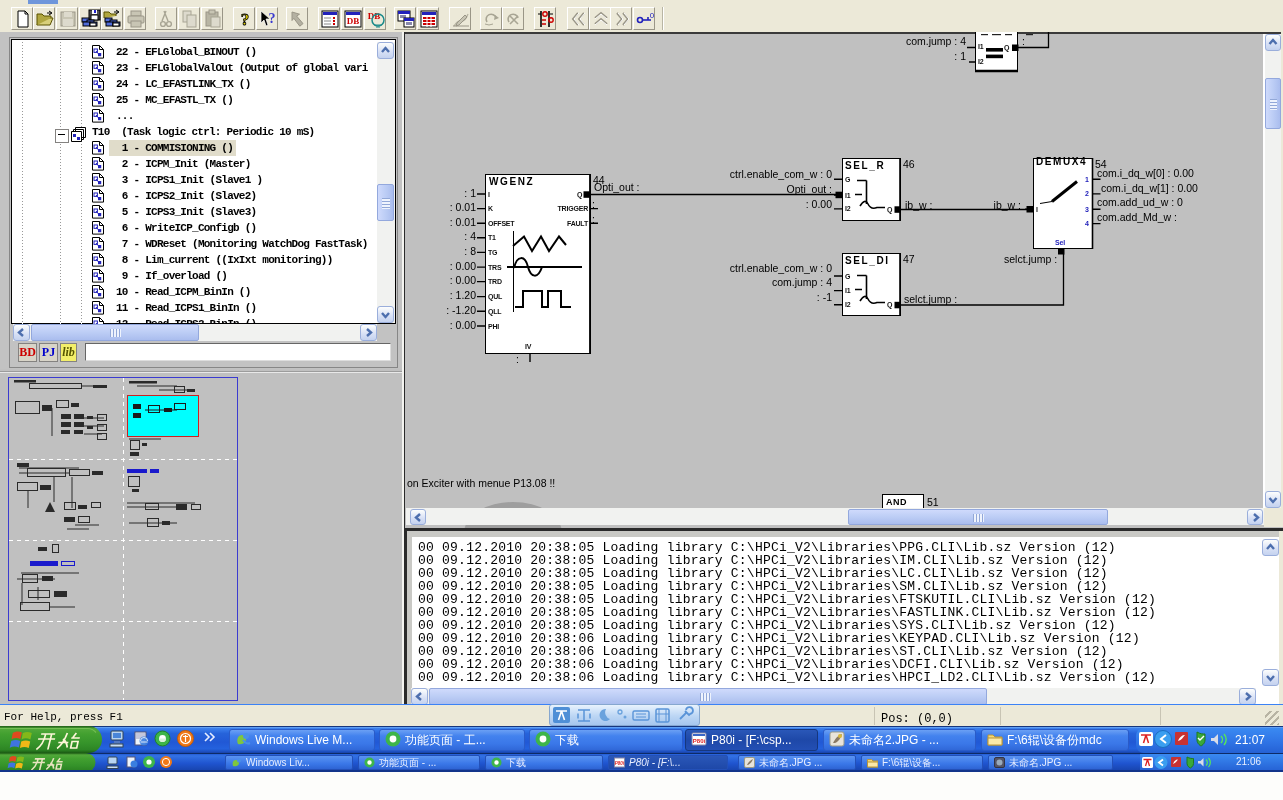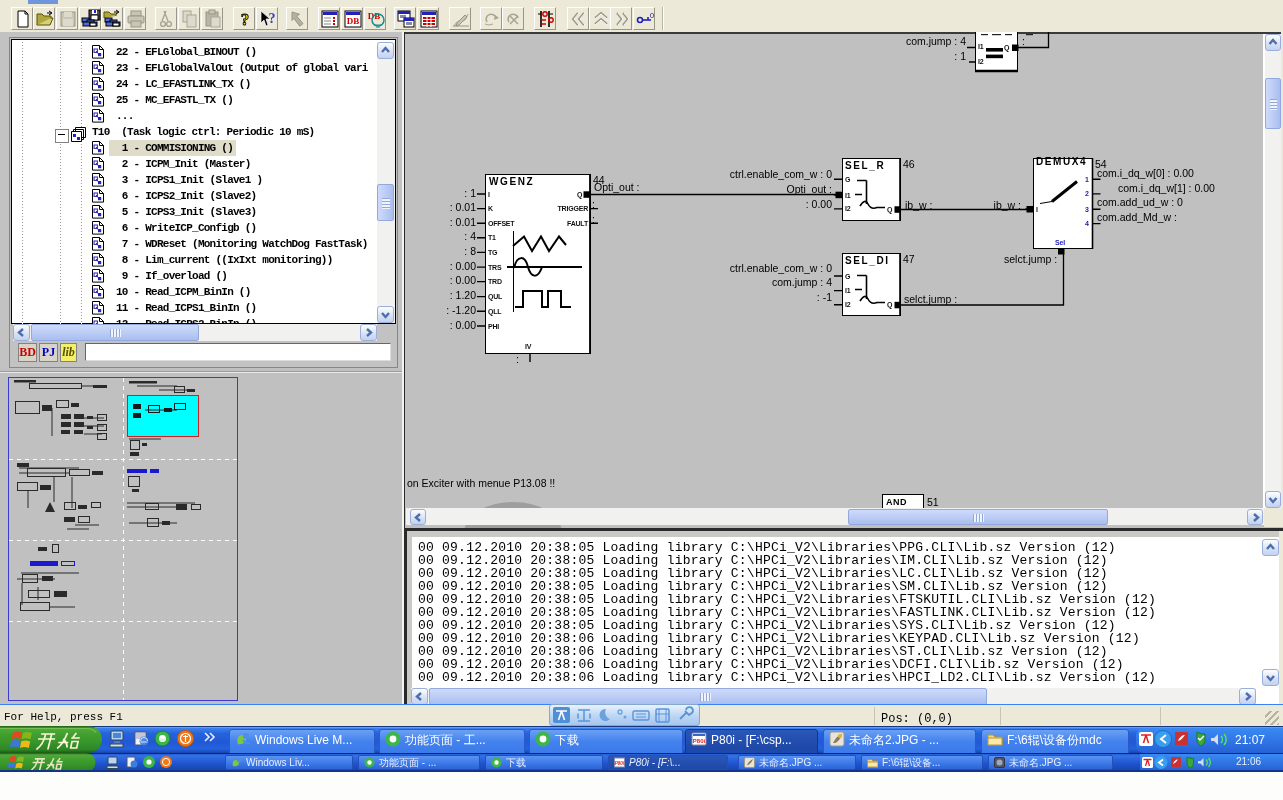--- a/index.html
+++ b/index.html
@@ -53,21 +53,21 @@
   letter-spacing:0.22px;line-height:13px;white-space:pre;color:#000;}
 
 #statusbar{left:0;top:704px;width:1283px;height:22px;background:#ece9d8;border-top:1px solid #3b82f6;
   font-family:"Liberation Mono",monospace;font-size:11px;color:#000;}
 
 #taskbar1{left:0;top:726px;width:1283px;height:27px;
   background:linear-gradient(180deg,#255be0 0%,#3c80ee 9%,#2663da 28%,#2158d5 60%,#2462de 84%,#1d4fc0 95%,#1941a5 100%);}
 #taskbar2{left:0;top:753px;width:1283px;height:19px;
   background:linear-gradient(180deg,#1c50cf 0%,#3372e4 15%,#1f54cf 55%,#1845b0 90%,#0f357f 100%);}
 #bottomwhite{left:0;top:772px;width:1283px;height:28px;background:#fdfdfb;}
-.task{position:absolute;top:3px;height:40px;border-radius:3px;box-sizing:border-box;
+.task{position:absolute;top:3px;height:22px;border-radius:3px;box-sizing:border-box;
   background:linear-gradient(180deg,#6ba0f4,#4382ee 30%,#3a77e8 70%,#3068d8);
   border:1px solid #2a5bc8;color:#fff;font-size:12px;line-height:20px;white-space:nowrap;overflow:hidden;}
 .task2{position:absolute;top:2px;height:15px;border-radius:2px;box-sizing:border-box;
   background:linear-gradient(180deg,#5b94f2,#3a77e8 60%,#2e64d4);
   border:1px solid #2350b8;color:#e8eeff;font-size:10px;line-height:13px;white-space:nowrap;overflow:hidden;}
 .ticon{display:inline-block;vertical-align:-3px;margin:0 4px 0 5px;}
 </style></head>
 <body>
 <div class="abs" id="topstrip">
     <div class="abs" style="left:28px;top:0;width:30px;height:4px;background:#6f96db;"></div>
@@ -688,21 +688,21 @@
 <div class="pin" style="left:440px;top:240.7px;">G</div>
 <div class="pin" style="left:440px;top:255.3px;">I1</div>
 <div class="pin" style="left:440px;top:269.4px;">I2</div>
 <div class="pin" style="left:482px;top:269.4px;">Q</div>
 <div class="lbl" style="left:499px;top:262px;">selct.jump :</div>
 <div class="bhdr" style="left:631px;top:125px;">DEMUX4</div>
 <div class="lbl" style="left:690px;top:127px;">54</div>
 <div class="lblr" style="left:496px;top:168px;width:120px;">ib_w :</div>
 <div class="pin" style="left:631px;top:173.5px;">I</div>
 <div class="lbl" style="left:692px;top:135.5px;">com.i_dq_w[0] : 0.00</div>
-<div class="lbl" style="left:713px;top:150.5px;">com.i_dq_w[1] : 0.00</div>
+<div class="lbl" style="left:696px;top:150.5px;">com.i_dq_w[1] : 0.00</div>
 <div class="lbl" style="left:692px;top:165px;">com.add_ud_w : 0</div>
 <div class="lbl" style="left:692px;top:179.5px;">com.add_Md_w :</div>
 <div class="pin" style="left:680px;top:143.5px;color:#2222bb;">1</div>
 <div class="pin" style="left:680px;top:158.2px;color:#2222bb;">2</div>
 <div class="pin" style="left:680px;top:173.5px;color:#2222bb;">3</div>
 <div class="pin" style="left:680px;top:187.9px;color:#2222bb;">4</div>
 <div class="pin" style="left:650px;top:207px;color:#2222bb;">Sel</div>
 <div class="lbl" style="left:599px;top:221.5px;">selct.jump :</div>
 <div class="lbl" style="left:2px;top:445.5px;">on Exciter with menue P13.08 !!</div>
 <div class="abs" style="left:481px;top:465px;font-size:9px;font-weight:bold;letter-spacing:0.5px;">AND</div>

